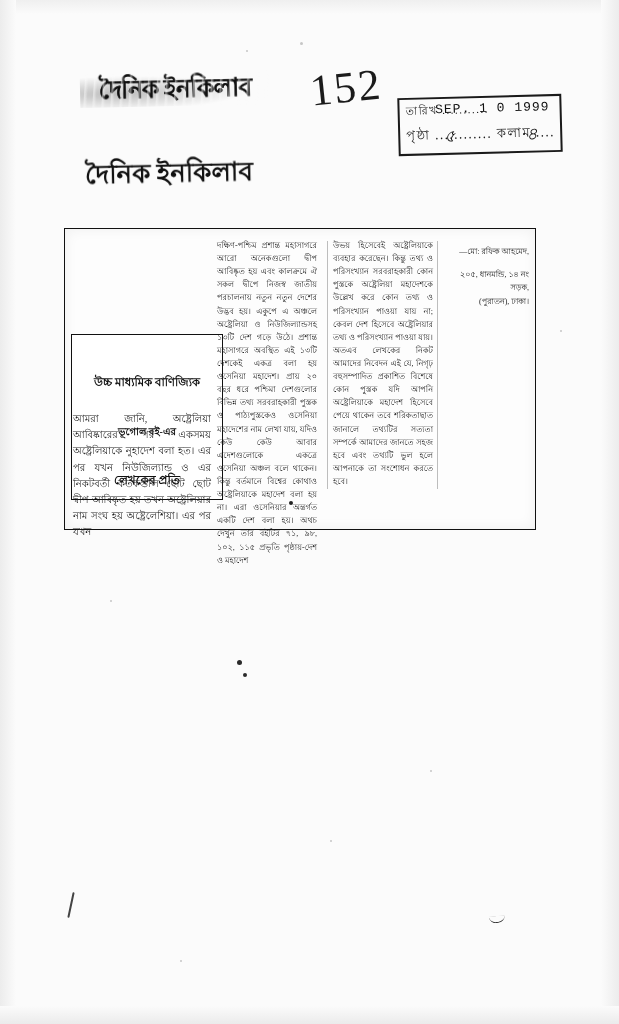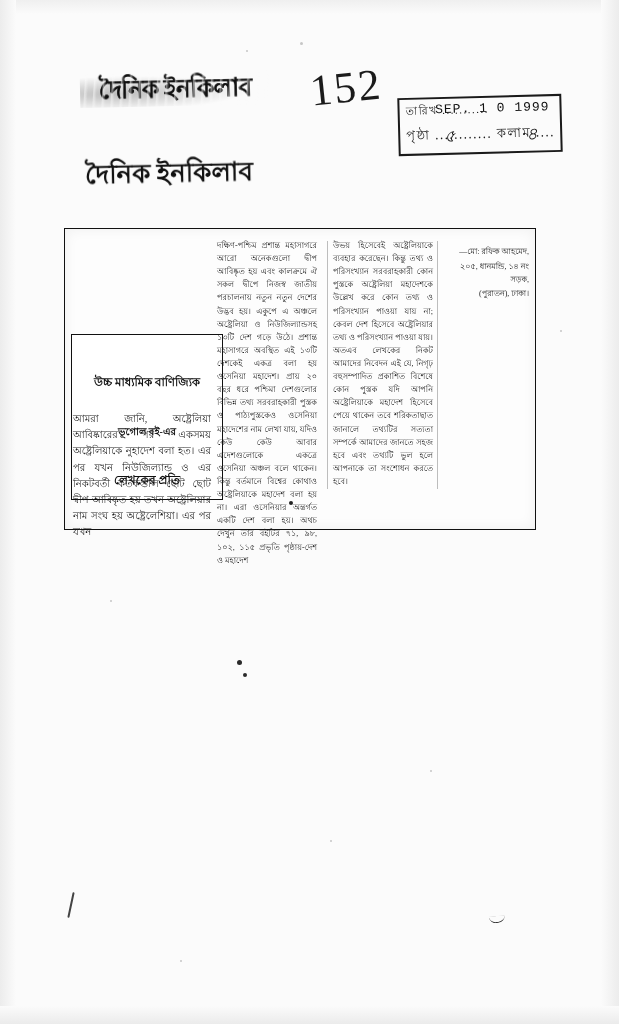--- a/index.html
+++ b/index.html
@@ -281,21 +281,21 @@
     <div class="col" id="col-1">
       <div>দক্ষিণ-পশ্চিম প্রশান্ত মহাসাগরে আরো অনেকগুলো দ্বীপ আবিষ্কৃত হয় এবং কালক্রমে ঐ সকল দ্বীপে নিজস্ব জাতীয় পরচালনায় নতুন নতুন দেশের উদ্ভব হয়। একুপে এ অঞ্চলে অষ্ট্রেলিয়া ও নিউজিল্যান্ডসহ ১৩টি দেশ গড়ে উঠে। প্রশান্ত মহাসাগরে অবস্থিত এই ১৩টি দেশকেই একত্র বলা হয় ওসেনিয়া মহাদেশ। প্রায় ২০ বছর ধরে পশ্চিমা দেশগুলোর বিভিন্ন তথ্য সরবরাহকারী পুস্তক ও পাঠ্যপুস্তকেও ওসেনিয়া মহাদেশের নাম লেখা যায়, যদিও কেউ কেউ আবার এদেশগুলোকে একত্রে ওসেনিয়া অঞ্চল বলে থাকেন। কিন্তু বর্তমানে বিশ্বের কোথাও অষ্ট্রেলিয়াকে মহাদেশ বলা হয় না। এরা ওসেনিয়ার অন্তর্গত একটি দেশ বলা হয়। অথচ দেখুন তার বইটির ৭১, ৯৮, ১০২, ১১৫ প্রভৃতি পৃষ্ঠায়-দেশ ও মহাদেশ</div>
     </div>
 
     <div class="col" id="col-2">
       <div>উভয় হিসেবেই অষ্ট্রেলিয়াকে ব্যবহার করেছেন। কিন্তু তথ্য ও পরিসংখ্যান সরবরাহকারী কোন পুস্তকে অষ্ট্রেলিয়া মহাদেশকে উল্লেখ করে কোন তথ্য ও পরিসংখ্যান পাওয়া যায় না; কেবল দেশ হিসেবে অষ্ট্রেলিয়ার তথ্য ও পরিসংখ্যান পাওয়া যায়। অতএব লেখকের নিকট আমাদের নিবেদন এই যে, নিগৃঢ় বহুসম্পাদিত প্রকাশিত বিশেষে কোন পুস্তক যদি আপনি অষ্ট্রেলিয়াকে মহাদেশ হিসেবে পেয়ে থাকেন তবে শরিকতাছাত জানালে তথ্যটির সত্যতা সম্পর্কে আমাদের জানতে সহজ হবে এবং তথ্যটি ভুল হলে আপনাকে তা সংশোধন করতে হবে।</div>
     </div>
 
     <div class="col" id="col-3">
       <div class="sig">—মো: রফিক আহমেদ,</div>
-      <div class="sig" style="margin-top:2px;">২০৫, ধানমন্ডি, ১৪ নং সড়ক,</div>
+      <div class="sig" style="margin-top:10px;">২০৫, ধানমন্ডি, ১৪ নং সড়ক,</div>
       <div class="sig" style="margin-top:2px;">(পুরাতন), ঢাকা।</div>
     </div>
 
     <div id="ink-dot-clip"></div>
   </div>
 
   <div id="stray-1"></div>
   <div id="stray-2"></div>
   <div id="stray-3"></div>
   <div id="stray-4"></div>

